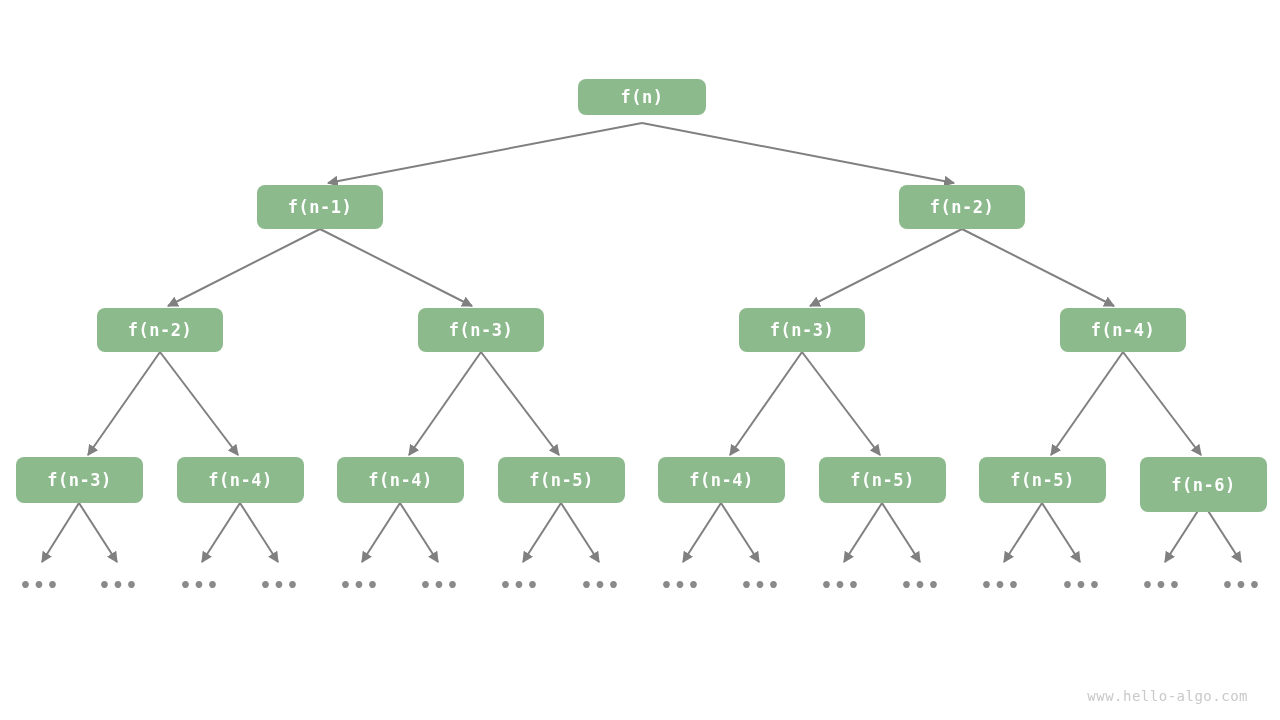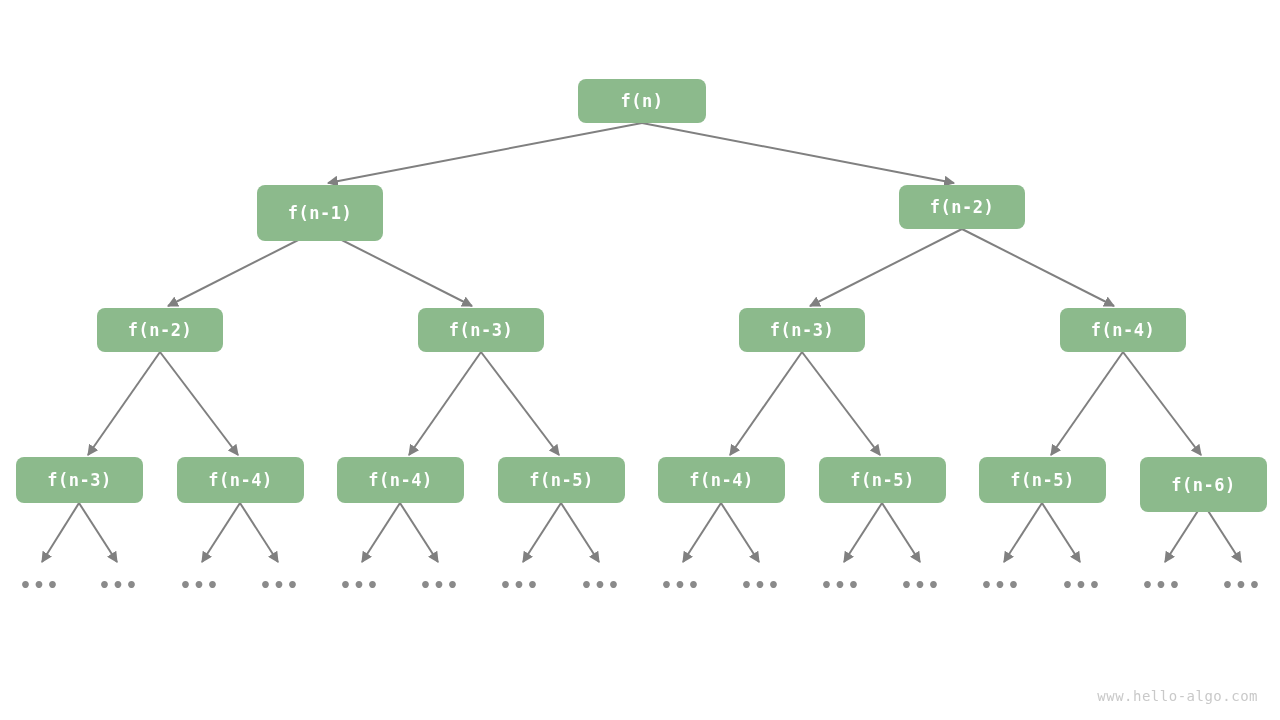--- a/index.html
+++ b/index.html
@@ -43,21 +43,21 @@
     font-family: "DejaVu Sans Mono", "Liberation Mono", monospace;
     font-size: 19px;
     font-weight: bold;
     letter-spacing: 2px;
     transform: translate(-50%, -50%);
     z-index: 5;
     user-select: none;
   }
   #watermark {
     position: absolute;
-    right: 22px;
+    right: 32px;
     bottom: 16px;
     color: #c9c9c9;
     font-family: "DejaVu Sans Mono", "Liberation Mono", monospace;
     font-size: 14px;
     letter-spacing: 0.5px;
     user-select: none;
   }
 </style>
 </head>
 <body>
@@ -96,22 +96,22 @@
       <line x1="882" y1="503" x2="844" y2="562" stroke="#808080" stroke-width="2" marker-end="url(#arrowhead)"></line>
       <line x1="882" y1="503" x2="920" y2="562" stroke="#808080" stroke-width="2" marker-end="url(#arrowhead)"></line>
       <line x1="1042" y1="503" x2="1004" y2="562" stroke="#808080" stroke-width="2" marker-end="url(#arrowhead)"></line>
       <line x1="1042" y1="503" x2="1080" y2="562" stroke="#808080" stroke-width="2" marker-end="url(#arrowhead)"></line>
       <line x1="1203" y1="503" x2="1165" y2="562" stroke="#808080" stroke-width="2" marker-end="url(#arrowhead)"></line>
       <line x1="1203" y1="503" x2="1241" y2="562" stroke="#808080" stroke-width="2" marker-end="url(#arrowhead)"></line>
     </g>
 </svg>
 
 <div id="node-layer">
-    <div class="node" style="left: 578px; top: 79px; width: 128px; height: 44px; background: rgb(140, 186, 140); color: rgb(255, 255, 255);">f(n)</div>
-    <div class="node" style="left: 257px; top: 185px; width: 126px; height: 56px; background: rgb(140, 186, 140); color: rgb(255, 255, 255);">f(n-1)</div>
+    <div class="node" style="left: 578px; top: 79px; width: 128px; height: 36px; background: rgb(140, 186, 140); color: rgb(255, 255, 255);">f(n)</div>
+    <div class="node" style="left: 257px; top: 185px; width: 126px; height: 44px; background: rgb(140, 186, 140); color: rgb(255, 255, 255);">f(n-1)</div>
     <div class="node" style="left: 899px; top: 185px; width: 126px; height: 44px; background: rgb(140, 186, 140); color: rgb(255, 255, 255);">f(n-2)</div>
     <div class="node" style="left: 97px; top: 308px; width: 126px; height: 44px; background: rgb(140, 186, 140); color: rgb(255, 255, 255);">f(n-2)</div>
     <div class="node" style="left: 418px; top: 308px; width: 126px; height: 44px; background: rgb(140, 186, 140); color: rgb(255, 255, 255);">f(n-3)</div>
     <div class="node" style="left: 739px; top: 308px; width: 126px; height: 44px; background: rgb(140, 186, 140); color: rgb(255, 255, 255);">f(n-3)</div>
     <div class="node" style="left: 1060px; top: 308px; width: 126px; height: 44px; background: rgb(140, 186, 140); color: rgb(255, 255, 255);">f(n-4)</div>
     <div class="node" style="left: 16px; top: 457px; width: 127px; height: 46px; background: rgb(140, 186, 140); color: rgb(255, 255, 255);">f(n-3)</div>
     <div class="node" style="left: 177px; top: 457px; width: 127px; height: 46px; background: rgb(140, 186, 140); color: rgb(255, 255, 255);">f(n-4)</div>
     <div class="node" style="left: 337px; top: 457px; width: 127px; height: 46px; background: rgb(140, 186, 140); color: rgb(255, 255, 255);">f(n-4)</div>
     <div class="node" style="left: 498px; top: 457px; width: 127px; height: 46px; background: rgb(140, 186, 140); color: rgb(255, 255, 255);">f(n-5)</div>
     <div class="node" style="left: 658px; top: 457px; width: 127px; height: 46px; background: rgb(140, 186, 140); color: rgb(255, 255, 255);">f(n-4)</div>

